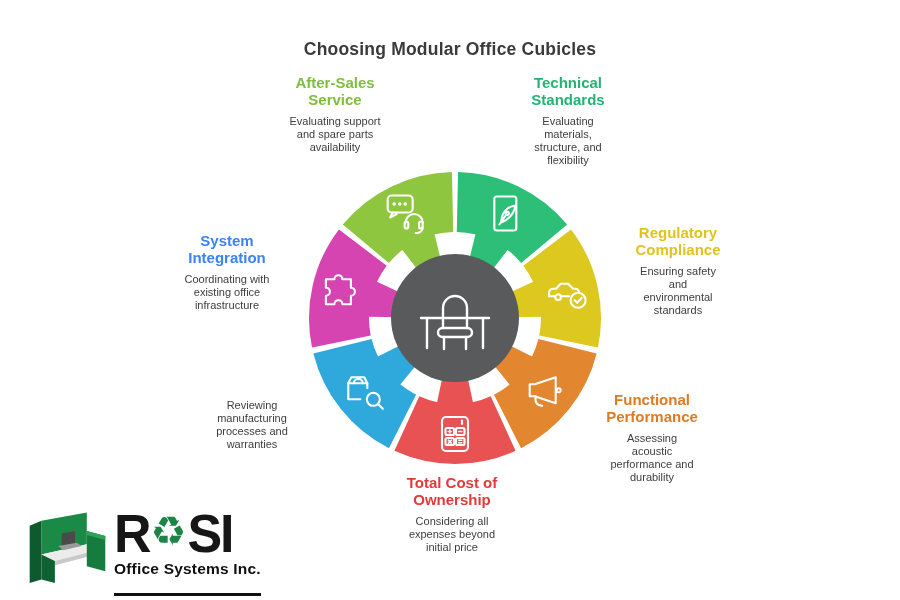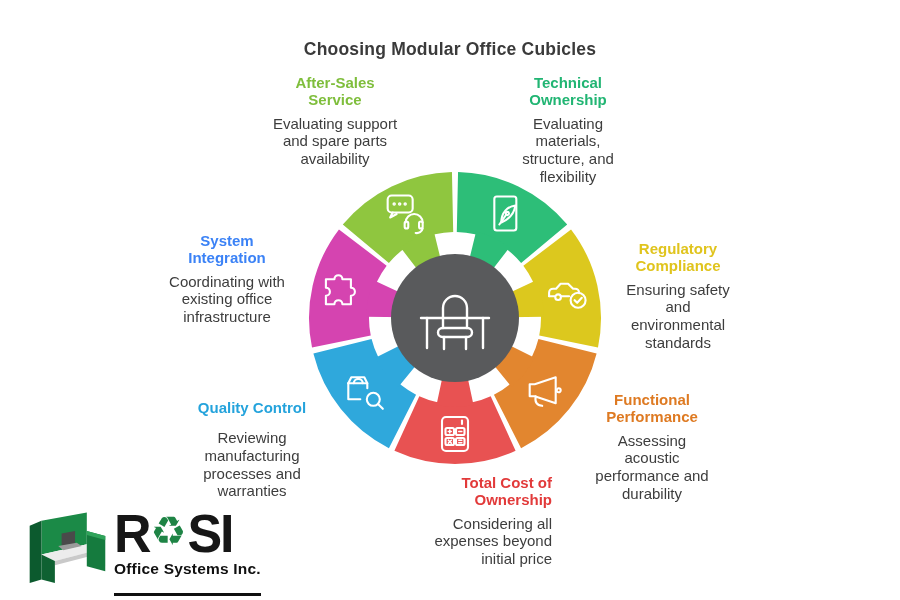--- a/index.html
+++ b/index.html
@@ -3,25 +3,25 @@
 <meta charset="utf-8">
 <style>
   html,body{margin:0;padding:0;background:#ffffff;}
   body{font-family:"Liberation Sans", sans-serif;}
   #stage{position:relative;width:900px;height:600px;background:#ffffff;overflow:hidden;}
   .title{position:absolute;left:0;top:39px;width:900px;text-align:center;
          font-size:17.5px;font-weight:bold;color:#3a3a3a;letter-spacing:.2px;}
   #wheel-svg{position:absolute;left:0;top:0;}
   .label{position:absolute;width:180px;text-align:center;}
   .seg-title{white-space:pre-line;font-weight:bold;font-size:15px;line-height:1.16;margin-bottom:6px;}
-  .seg-desc{white-space:pre-line;font-size:15px;line-height:1.18;color:#3d3d3d;}
+  .seg-desc{white-space:pre-line;font-size:11px;line-height:1.18;color:#3d3d3d;}
   .lab-technical{left:478px;top:74px;}
-  .lab-regulatory{left:588px;top:240px;}
+  .lab-regulatory{left:588px;top:224px;}
   .lab-functional{left:562px;top:391px;}
-  .lab-total{left:372px;top:474px;text-align:right;}
+  .lab-total{left:362px;top:474px;}
   .lab-quality{left:162px;top:399px;}
   .lab-quality .seg-title{margin-bottom:13px;}
   .lab-system{left:137px;top:232px;}
   .lab-aftersales{left:245px;top:74px;}
   
   .logo{position:absolute;left:28px;top:497px;display:flex;align-items:flex-start;}
   .logo-text{margin-left:2px;margin-top:10px;}
   .rosi-row{display:flex;align-items:center;line-height:1;}
   .rosi-letter{font-size:52px;font-weight:bold;color:#161616;letter-spacing:-2px;transform:scaleY(1.04);}
   .recycle{font-size:40px;color:#1E8445;margin:0 1px;transform:translateY(-2px);}
@@ -124,21 +124,21 @@
         <path d="M-28,-4 V26"></path>
         <path d="M28,-4 V26"></path>
         <rect x="-17" y="6" width="34" height="9" rx="4.5"></rect>
         <path d="M-11,15 V27"></path>
         <path d="M11,15 V27"></path>
       </g>
     </svg>
 
   <div class="label lab-technical">
     <div class="seg-title" style="color: rgb(33, 181, 115);">Technical
-Ownership</div>
+Standards</div>
     <div class="seg-desc">Evaluating
 materials,
 structure, and
 flexibility</div>
   </div>
   <div class="label lab-regulatory">
     <div class="seg-title" style="color: rgb(224, 196, 29);">Regulatory
 Compliance</div>
     <div class="seg-desc">Ensuring safety
 and
@@ -154,21 +154,20 @@
 durability</div>
   </div>
   <div class="label lab-total">
     <div class="seg-title" style="color: rgb(226, 58, 58);">Total Cost of
 Ownership</div>
     <div class="seg-desc">Considering all
 expenses beyond
 initial price</div>
   </div>
   <div class="label lab-quality">
-    <div class="seg-title" style="color: rgb(36, 163, 220);">Quality Control</div>
     <div class="seg-desc">Reviewing
 manufacturing
 processes and
 warranties</div>
   </div>
   <div class="label lab-system">
     <div class="seg-title" style="color: #3b82f6;">System
 Integration</div>
     <div class="seg-desc">Coordinating with
 existing office

